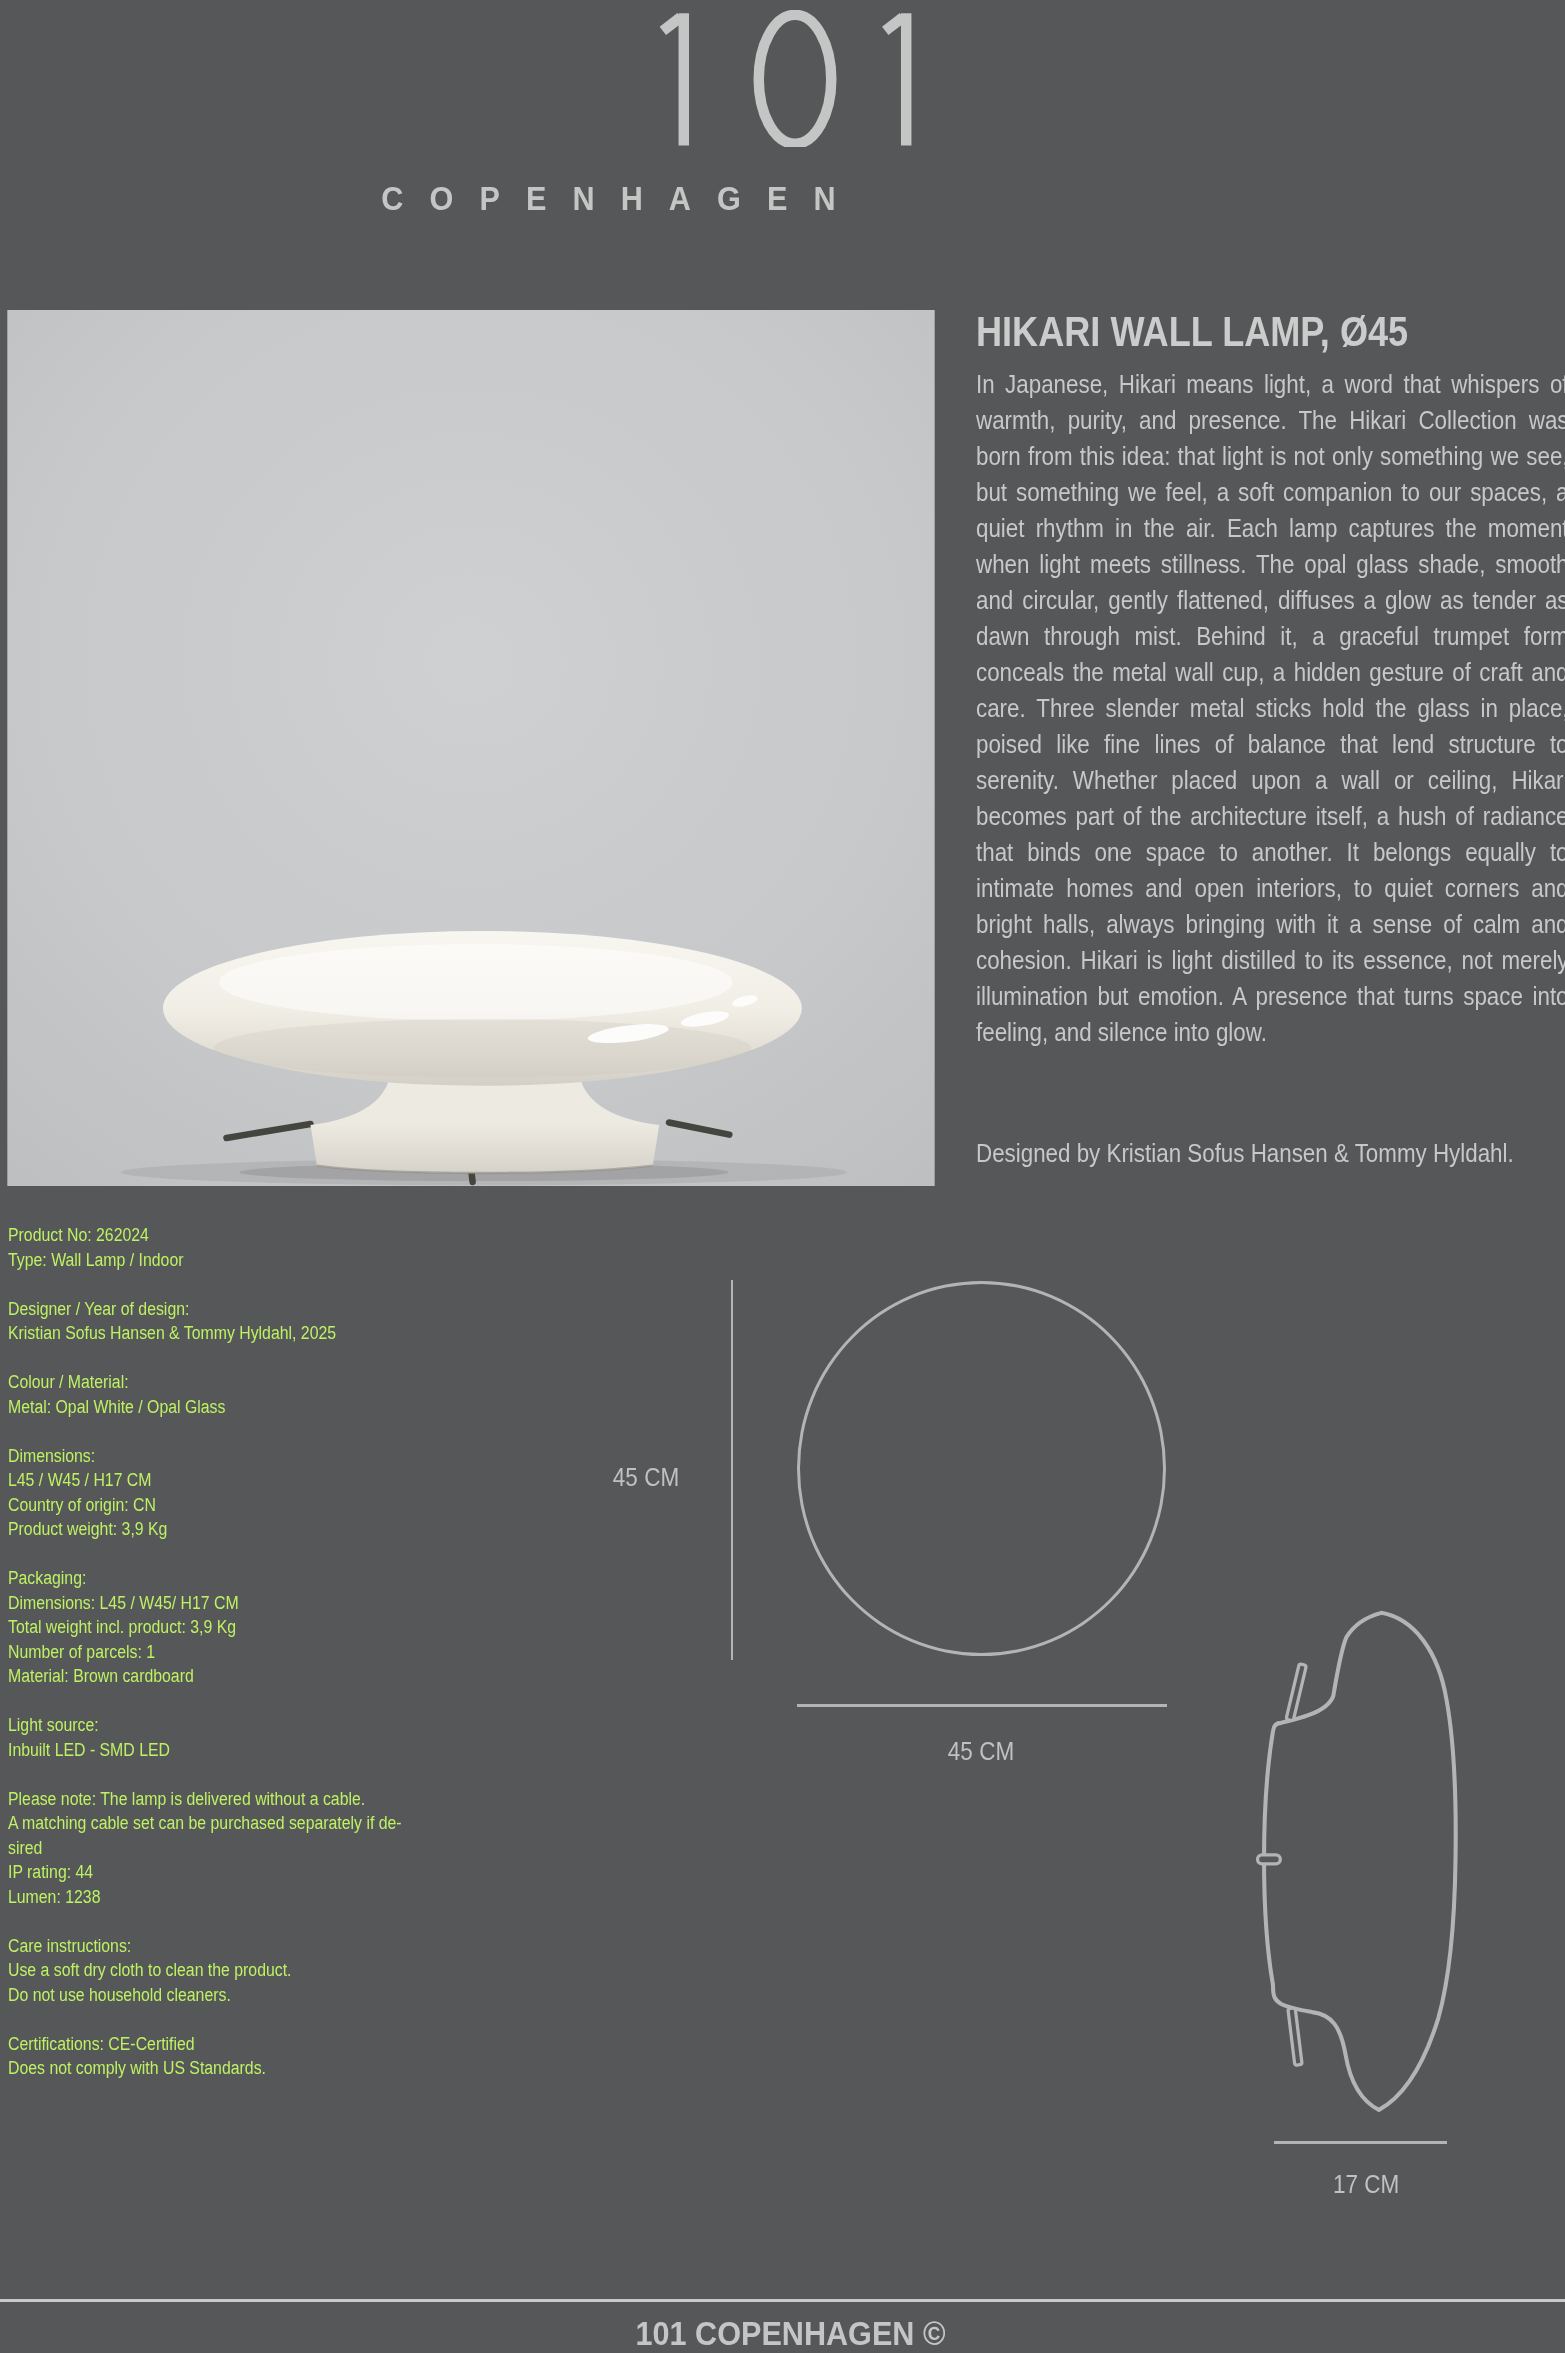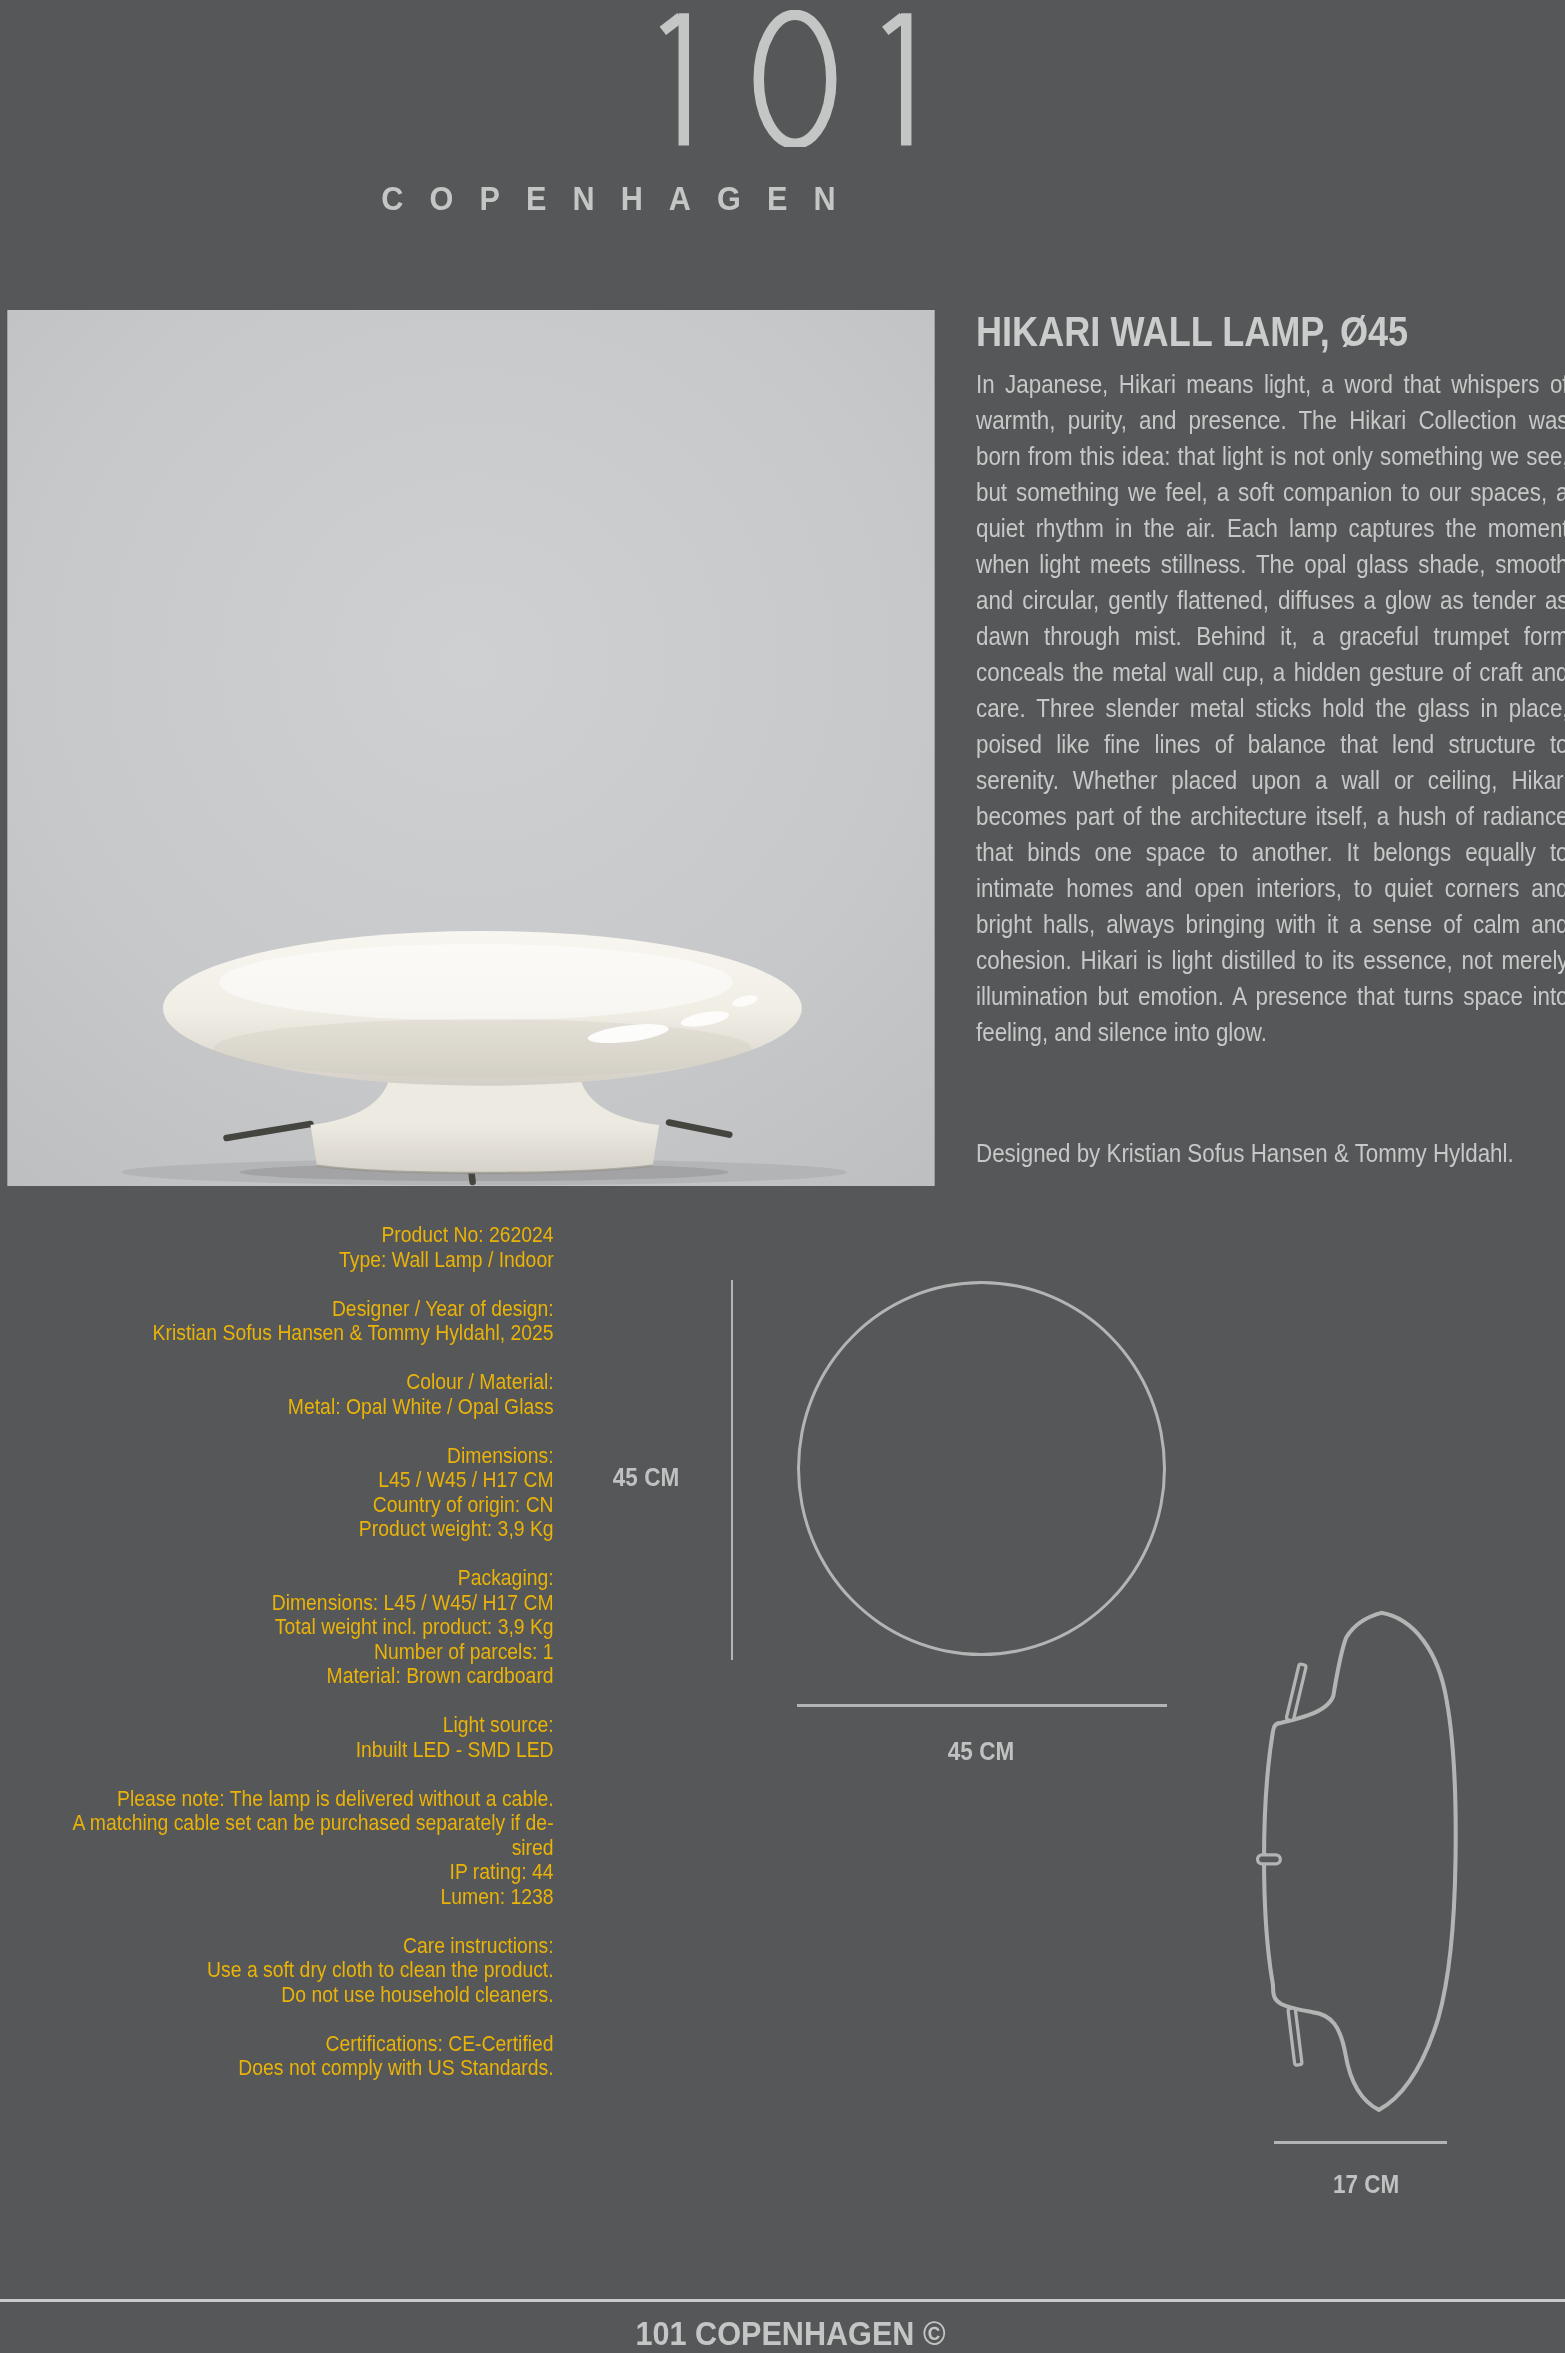--- a/index.html
+++ b/index.html
@@ -30,33 +30,33 @@
   #description{
     position:absolute;left:976px;top:366px;width:689px;
     font-size:26px;line-height:36px;text-align:justify;color:#c7c8c8;
   }
   #credit{
     position:absolute;left:976px;top:1138px;width:689px;
     font-size:26px;color:#c7c8c8;
   }
 
   
-  #specs{position:absolute;left:8.2px;top:1223px;width:620px;font-size:22px;line-height:24.5px;color:#eab308;text-align:right;}
+  #specs{position:absolute;left:8.2px;top:1223px;width:620px;font-size:18px;line-height:24.5px;color:#bef264;}
   #specs .sec{white-space:pre-line;margin:0 0 24.5px 0;transform:scaleX(.88);transform-origin:left top;}
 
   
   .dline{background:#b3b4b4;position:absolute;}
   #front-height-line{left:731px;top:1280px;width:2.4px;height:380px;}
   #front-circle{
     position:absolute;left:797px;top:1281px;width:369px;height:375px;
     border:3.3px solid #b3b4b4;border-radius:50%;box-sizing:border-box;
   }
   #front-width-line{left:797px;top:1704px;width:370px;height:3.3px;}
   .dim-label{
-    position:absolute;font-size:25px;font-weight:bold;color:#c0c1c1;text-align:center;
+    position:absolute;font-size:25px;font-weight:normal;color:#c0c1c1;text-align:center;
   }
   #front-height-label{left:589px;top:1463px;width:114px;}
   #front-width-label{left:924px;top:1737px;width:114px;}
   #side-svg{position:absolute;left:1251px;top:1594px;width:220px;height:538px;}
   #side-depth-line{left:1274px;top:2141px;width:173px;height:3.3px;}
   #side-depth-label{left:1291px;top:2170px;width:114px;text-align:right;}
 
   
   #footer-line{position:absolute;left:0;top:2299px;width:1565px;height:3.3px;background:#c9caca;}
   #footer-text{

